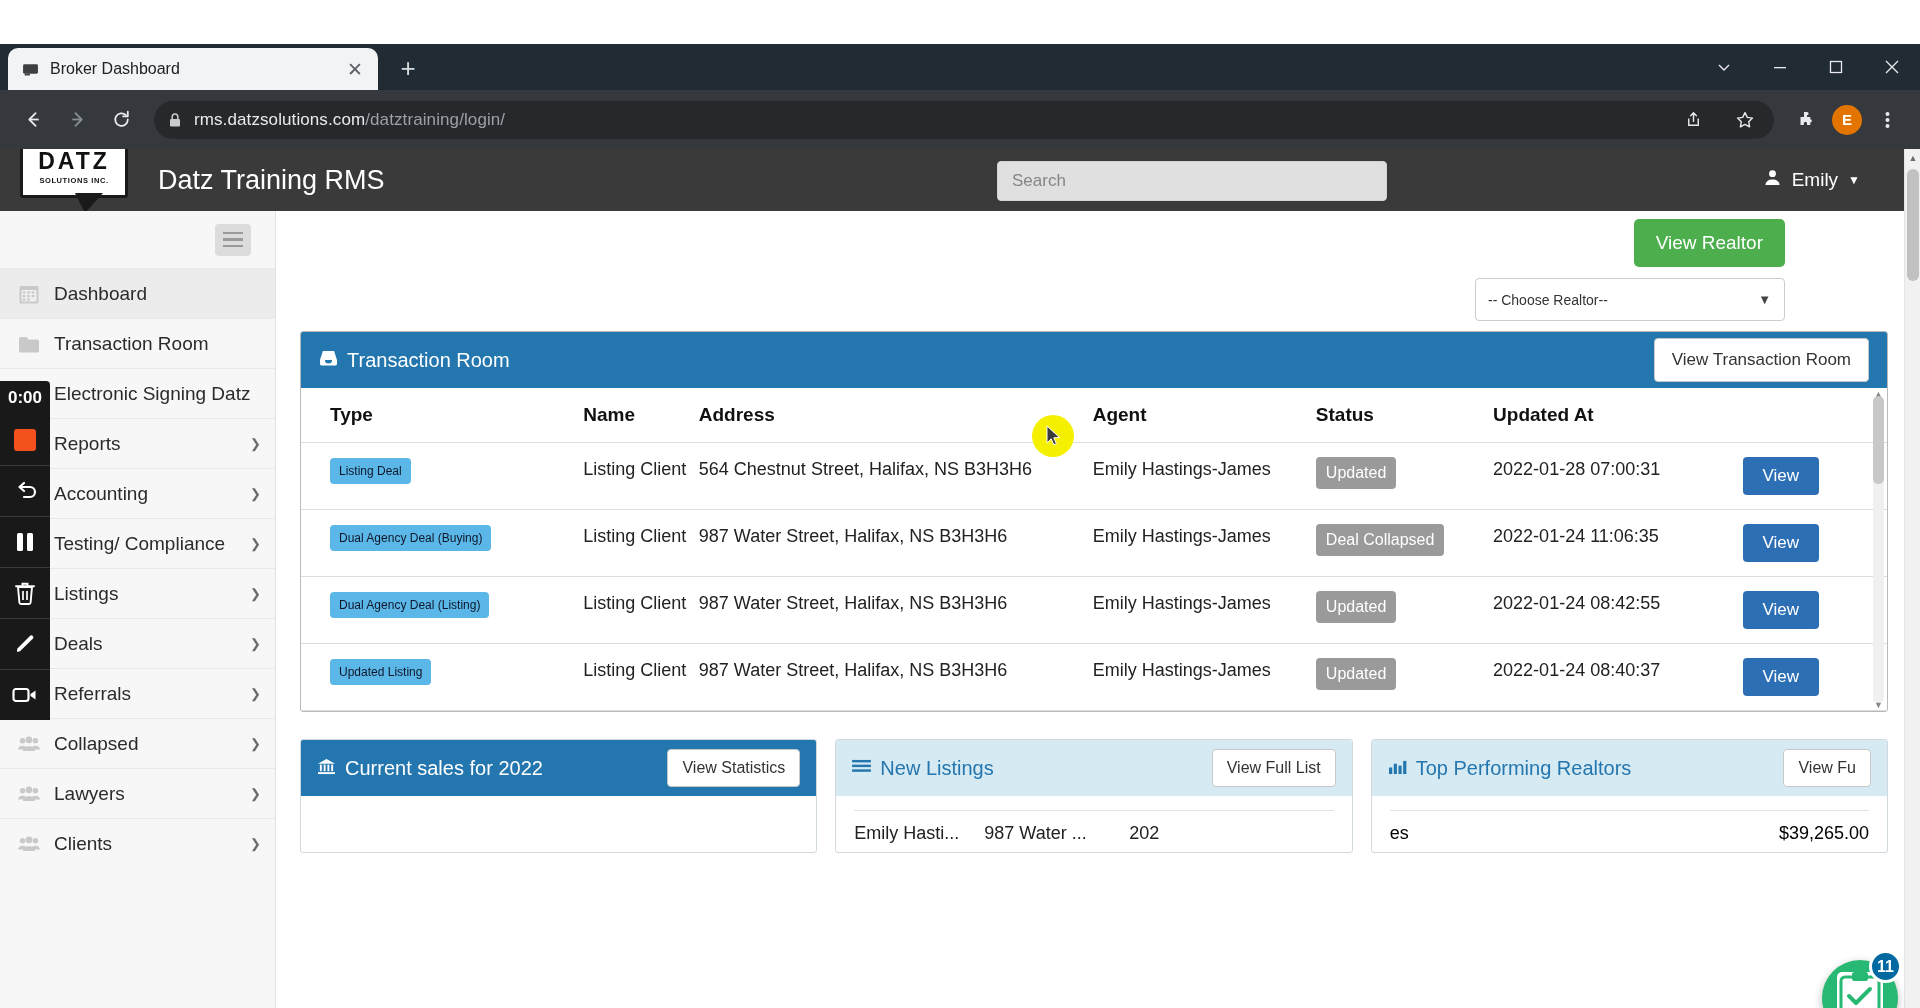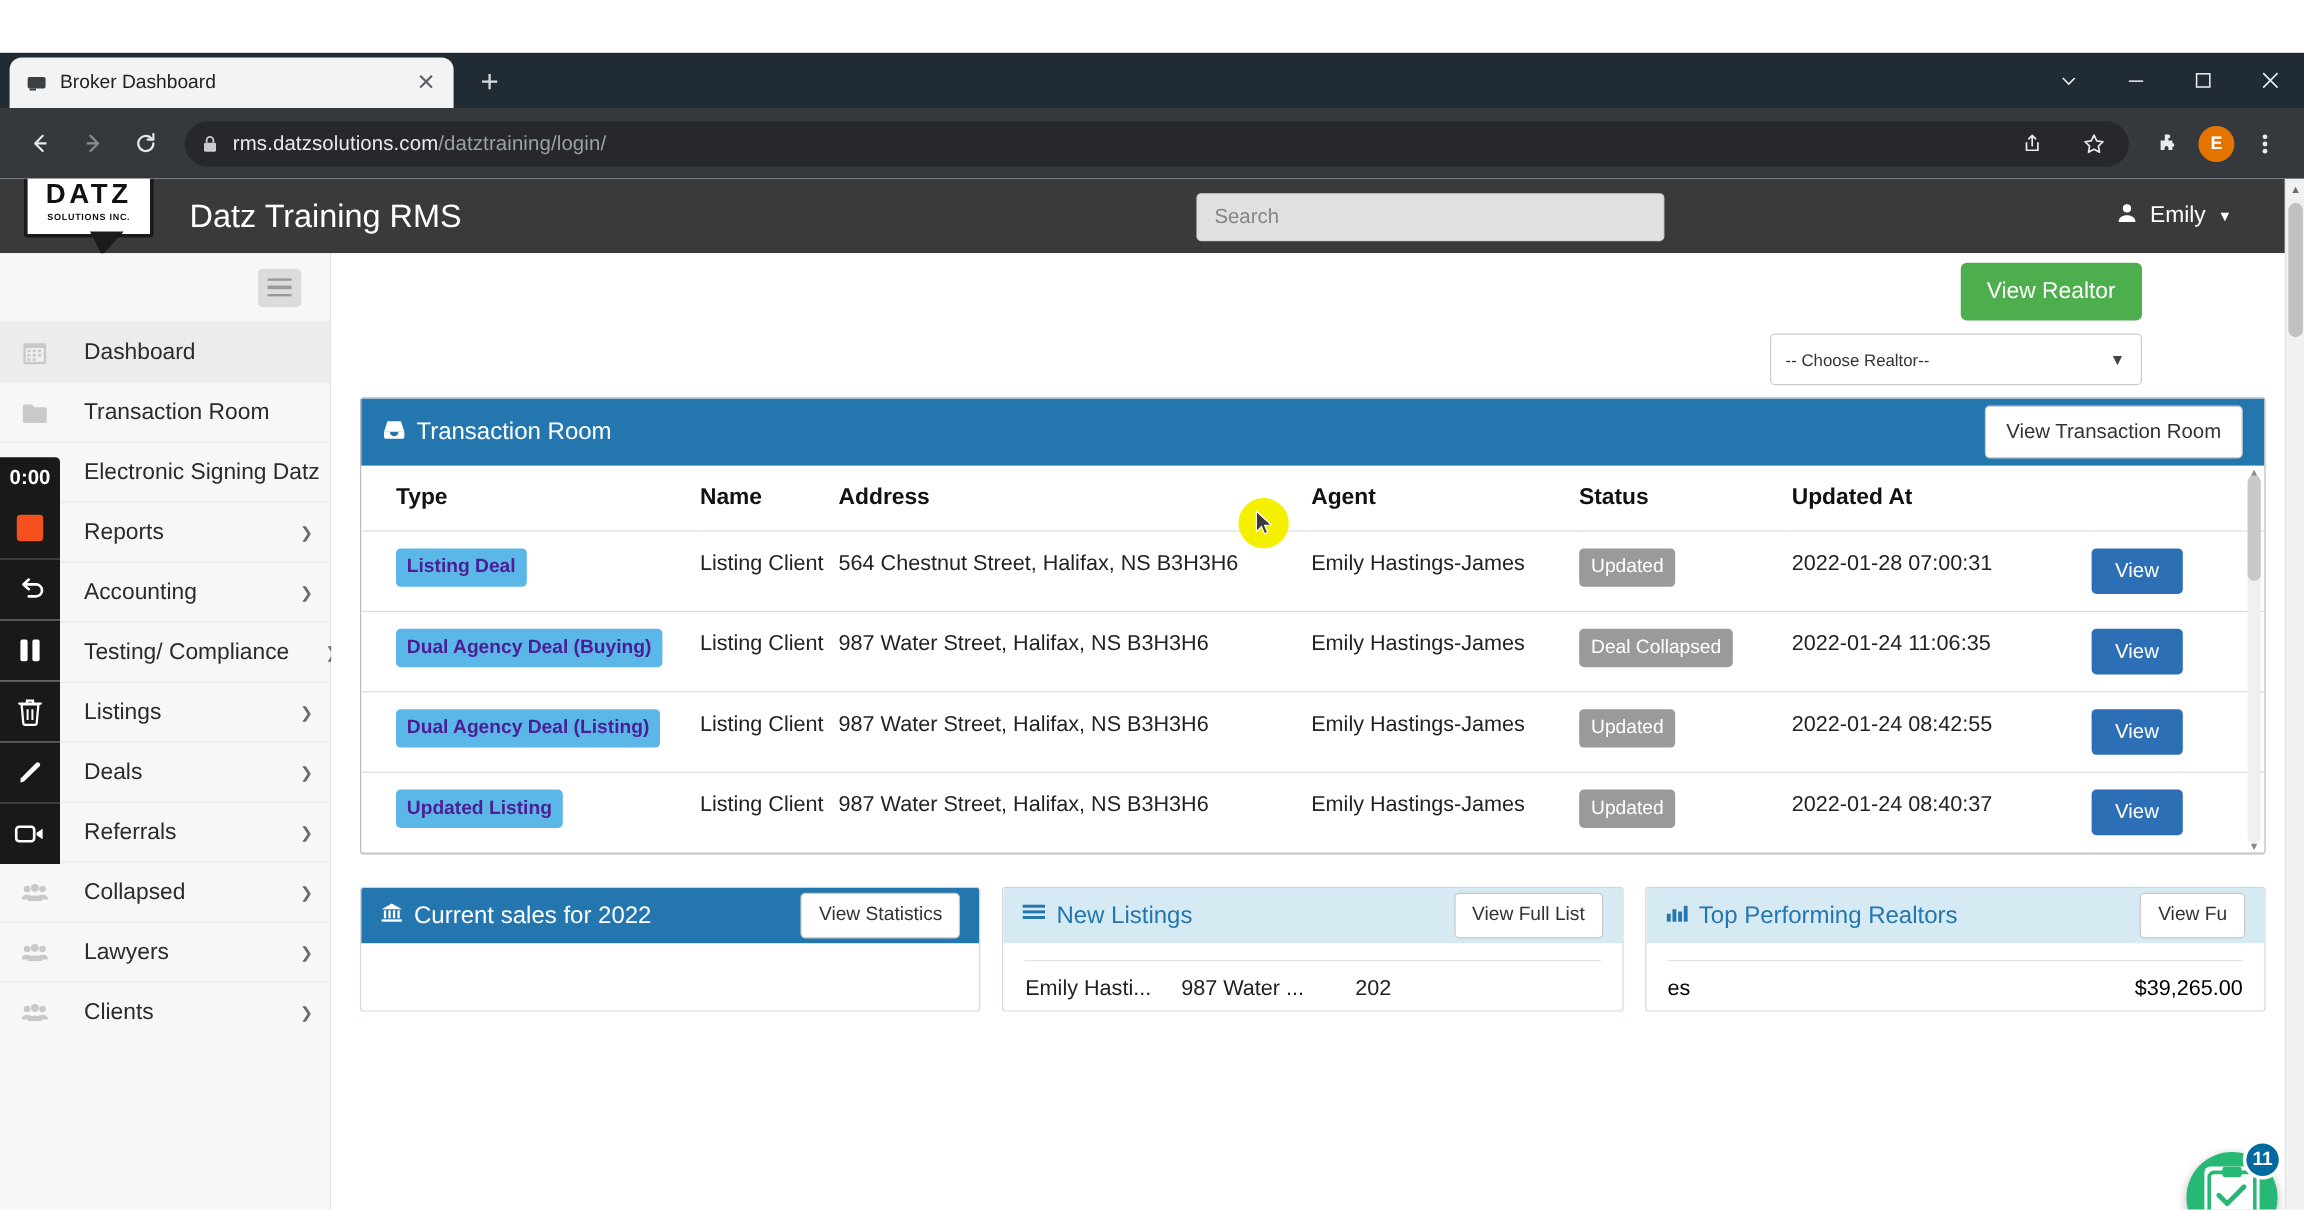--- a/index.html
+++ b/index.html
@@ -117,21 +117,21 @@
   .burger-row { height: 57px; display: flex; align-items: center; justify-content: flex-end; padding-right: 24px; }
   .burger {
     width: 36px; height: 32px; background: #dcdcdc; border-radius: 4px;
     display: flex; flex-direction: column; align-items: center; justify-content: center; gap: 4px;
     cursor: pointer;
   }
   .burger span { width: 20px; height: 2.5px; background: #9a9a9a; display:block; }
 
   .navitem {
     height: 50px; display: flex; align-items: center; padding: 0 14px 0 18px;
-    border-top: 1px solid #e9e9e9; gap: 30px; cursor: pointer; position: relative;
+    border-top: 1px solid #e9e9e9; gap: 14px; cursor: pointer; position: relative;
   }
   .navitem.active { background: #ececec; }
   .navitem .ico { width: 22px; height: 22px; color: #c2c2c2; display:flex; align-items:center; justify-content:center; flex: 0 0 22px;}
   .navitem .lbl { font-size: 19px; color: #2b2b2b; white-space: nowrap; }
   .navitem .chev { margin-left: auto; color: #6c6c6c; font-size: 13px; }
 
   
   .main {
     position: absolute; left: 276px; top: 62px; right: 16px; bottom: 0;
     background: #fff; overflow: hidden;
@@ -179,22 +179,22 @@
     border-bottom: 1px solid #dddddd; line-height: 1.35;
   }
   .col-type { width: 215px; padding-left: 29px !important; }
   .col-name { width: 88px; }
   .col-addr { width: 300px; }
   .col-agent { width: 170px; }
   .col-status { width: 135px; }
   .col-upd { width: 190px; }
   .col-act { width: 110px; }
   .badge-type {
-    display: inline-block; background: #5bb7e8; color: #4c1d95; font-size: 16px;
-    padding: 5px 9px; border-radius: 4px; white-space: nowrap; font-weight: bold;
+    display: inline-block; background: #5bb7e8; color: #0f172a; font-size: 12px;
+    padding: 5px 9px; border-radius: 4px; white-space: nowrap;
   }
   .badge-status {
     display: inline-block; background: #9a9a9a; color: #fff; font-size: 16px;
     padding: 5px 10px; border-radius: 4px; white-space: nowrap;
   }
   .btn-view {
     background: #2c6fb5; color: #fff; border: none; border-radius: 4px;
     padding: 9px 20px; font-size: 17px; cursor: pointer;
   }
   .vscroll {
@@ -202,21 +202,21 @@
     background: #f0f0f0; border-radius: 6px;
   }
   .vthumb { position: absolute; top: 0; left: 0; width: 11px; height: 88px; background: #c8c8c8; border-radius: 6px; }
   .vscroll .arr { position: absolute; left: 1px; font-size: 9px; color: #888; }
 
   
   .cards { display: flex; gap: 18px; margin: 27px 16px 0 24px; }
   .card { flex: 1; border: 1px solid #cfd9de; border-radius: 3px; overflow: hidden; background: #fff; }
   .card.primary .card-head { background: #2476ae; color: #fff; }
   .card-head {
-    height: 46px; display: flex; align-items: center; padding: 0 16px; gap: 9px;
+    height: 56px; display: flex; align-items: center; padding: 0 16px; gap: 9px;
     background: #d6eaf3; color: #2476ae; font-size: 20px; justify-content: space-between;
   }
   .card-head .btn-white-outline { padding: 9px 14px; font-size: 16px; }
   .card-body { padding: 14px 18px 8px 18px; }
   .card-row {
     display: flex; justify-content: space-between; font-size: 18px; color: #222;
     padding: 12px 0 0 0; border-top: 1px solid #e2e2e2;
   }
   .mini-row { display: flex; font-size: 18px; color: #222; padding: 12px 0 0 0; border-top: 1px solid #e2e2e2; gap: 10px;}
   .mini-row .c1 { width: 120px; overflow:hidden; white-space:nowrap; text-overflow: ellipsis;}

